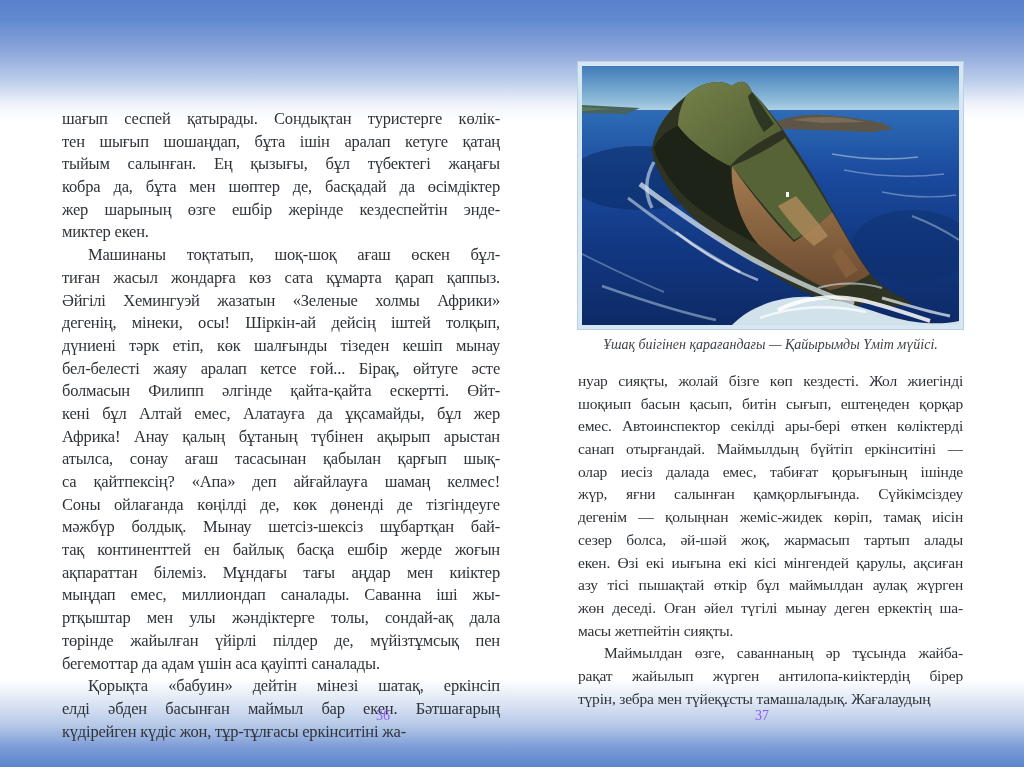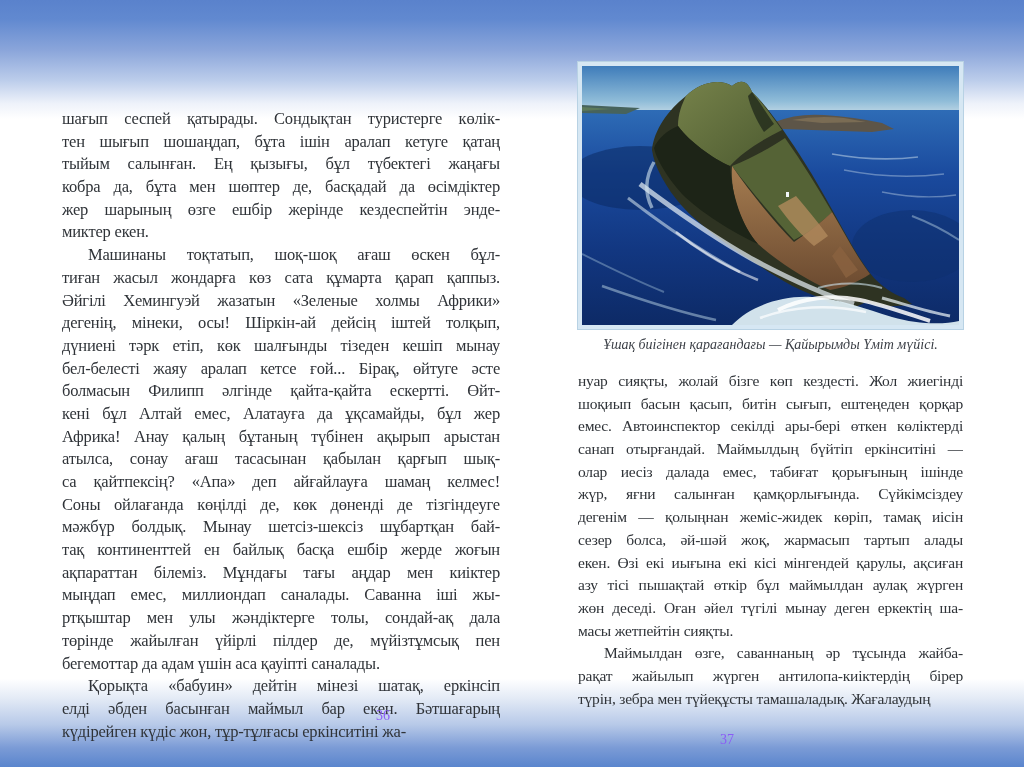--- a/index.html
+++ b/index.html
@@ -34,21 +34,21 @@
   .caption{
     width:385px;margin-top:7px;text-align:center;font-style:italic;
     font-size:14px;color:#3a3e45;letter-spacing:0;line-height:18px;
   }
   .page-right .textcol{margin-top:16px;}
   .pagenum{
     position:absolute;top:708px;transform:translateX(-50%);
     font-size:14px;color:#8b5cf6;
   }
   .pagenum-left{left:383px;}
-  .pagenum-right{left:727px;margin-top:24px;}
+  .pagenum-right{left:762px;}
 </style>
 </head>
 <body>
 
 <div class="spread">
 
   <div class="page page-left">
     <div class="textcol">
         <div class="para">
           <div class="bline">шағып сеспей қатырады. Сондықтан туристерге көлік-</div>

